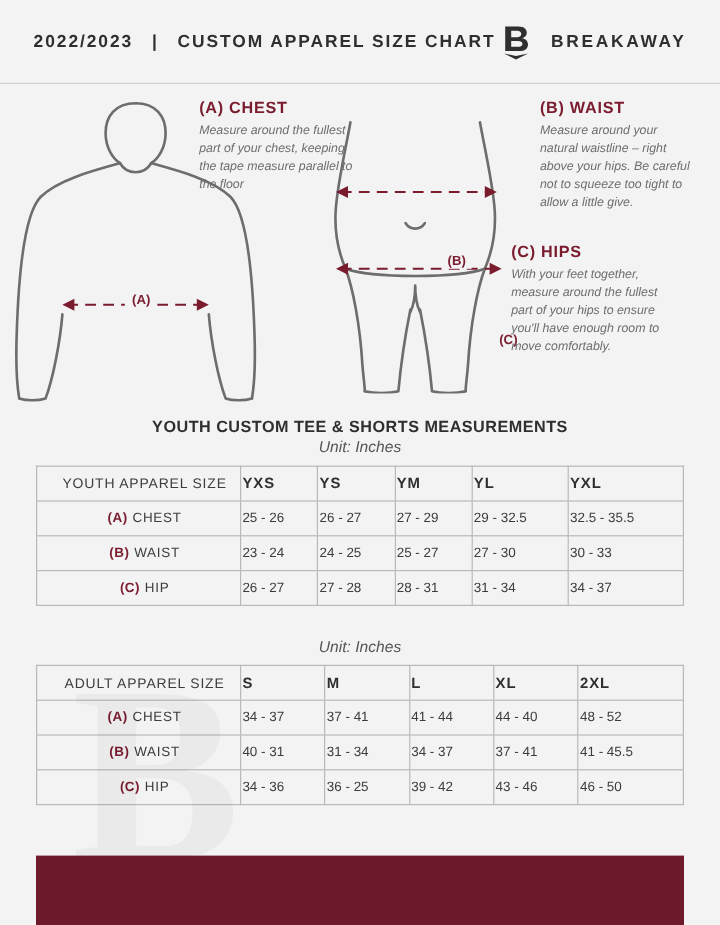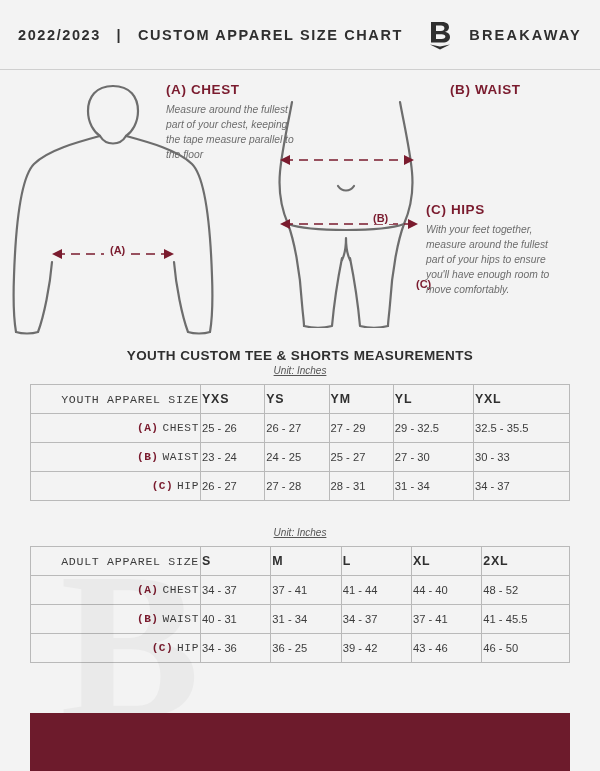--- a/index.html
+++ b/index.html
@@ -25,21 +25,21 @@
     font-weight: 700;
     color: rgba(0,0,0,0.035);
     line-height: 1;
     user-select: none;
     pointer-events: none;
   }
   
   .header {
     position: relative;
     height: 70px;
-    padding: 0 18px;
+    padding: 0 28px;
     display: flex;
     align-items: center;
     justify-content: space-between;
     border-bottom: 1px solid #cfcfcf;
   }
   .hdr-title {
     font-size: 14.5px;
     font-weight: 700;
     letter-spacing: 1.6px;
     color: #2f2f2f;
@@ -101,45 +101,43 @@
   .sec-title {
     text-align: center;
     font-size: 13.5px;
     font-weight: 700;
     letter-spacing: 0.4px;
     color: #2f2f2f;
     margin-bottom: 2px;
   }
   .sec-unit {
     text-align: center;
-    font-size: 10px;
+    font-size: 13px;
     font-style: italic;
     color: #555;
     margin-bottom: 8px;
-    text-decoration: underline;
   }
   table {
     width: 100%;
     border-collapse: collapse;
     background: rgba(255,255,255,0);
   }
   th, td {
     border: 1px solid #b9b9b9;
     height: 29px;
     font-size: 11.2px;
     color: #3c3c3c;
     text-align: left;
   }
   th.row-head, td.row-head {
-    text-align: right;
+    text-align: center;
     padding-left: 11px;
     width: 170px;
     font-weight: 400;
     letter-spacing: 0.4px;
-    font-family: Liberation Mono, monospace;
   }
   th.row-head {
     font-size: 11.6px;
     letter-spacing: 0.7px;
   }
   th.size-head {
     font-size: 12.4px;
     font-weight: 700;
     letter-spacing: 0.8px;
     color: #2f2f2f;
@@ -237,20 +235,21 @@
       <div style="position:absolute;left:106px;top:114px;background:#f3f3f3;padding:0 5px;font-size:11px;font-weight:700;color:#7a1b2e;">(B)</div>
       <div style="position:absolute;left:149px;top:180px;background:#f3f3f3;padding:0 5px;font-size:11px;font-weight:700;color:#7a1b2e;">(C)</div>
     </div>
 
     <div class="callout c-chest">
       <h3>(A) CHEST</h3>
       <p>Measure around the fullest part of your chest, keeping the tape measure parallel to the floor</p>
     </div>
     <div class="callout c-waist">
       <h3>(B) WAIST</h3>
+      <p>Measure around your natural waistline – right above your hips. Be careful not to squeeze too tight to allow a little give.</p>
     </div>
     <div class="callout c-hips">
       <h3>(C) HIPS</h3>
       <p>With your feet together, measure around the fullest part of your hips to ensure you'll
 have enough room to move comfortably.</p>
     </div>
   </div>
 
   <div class="section">
     <div class="sec-title">YOUTH CUSTOM TEE &amp; SHORTS MEASUREMENTS</div>

